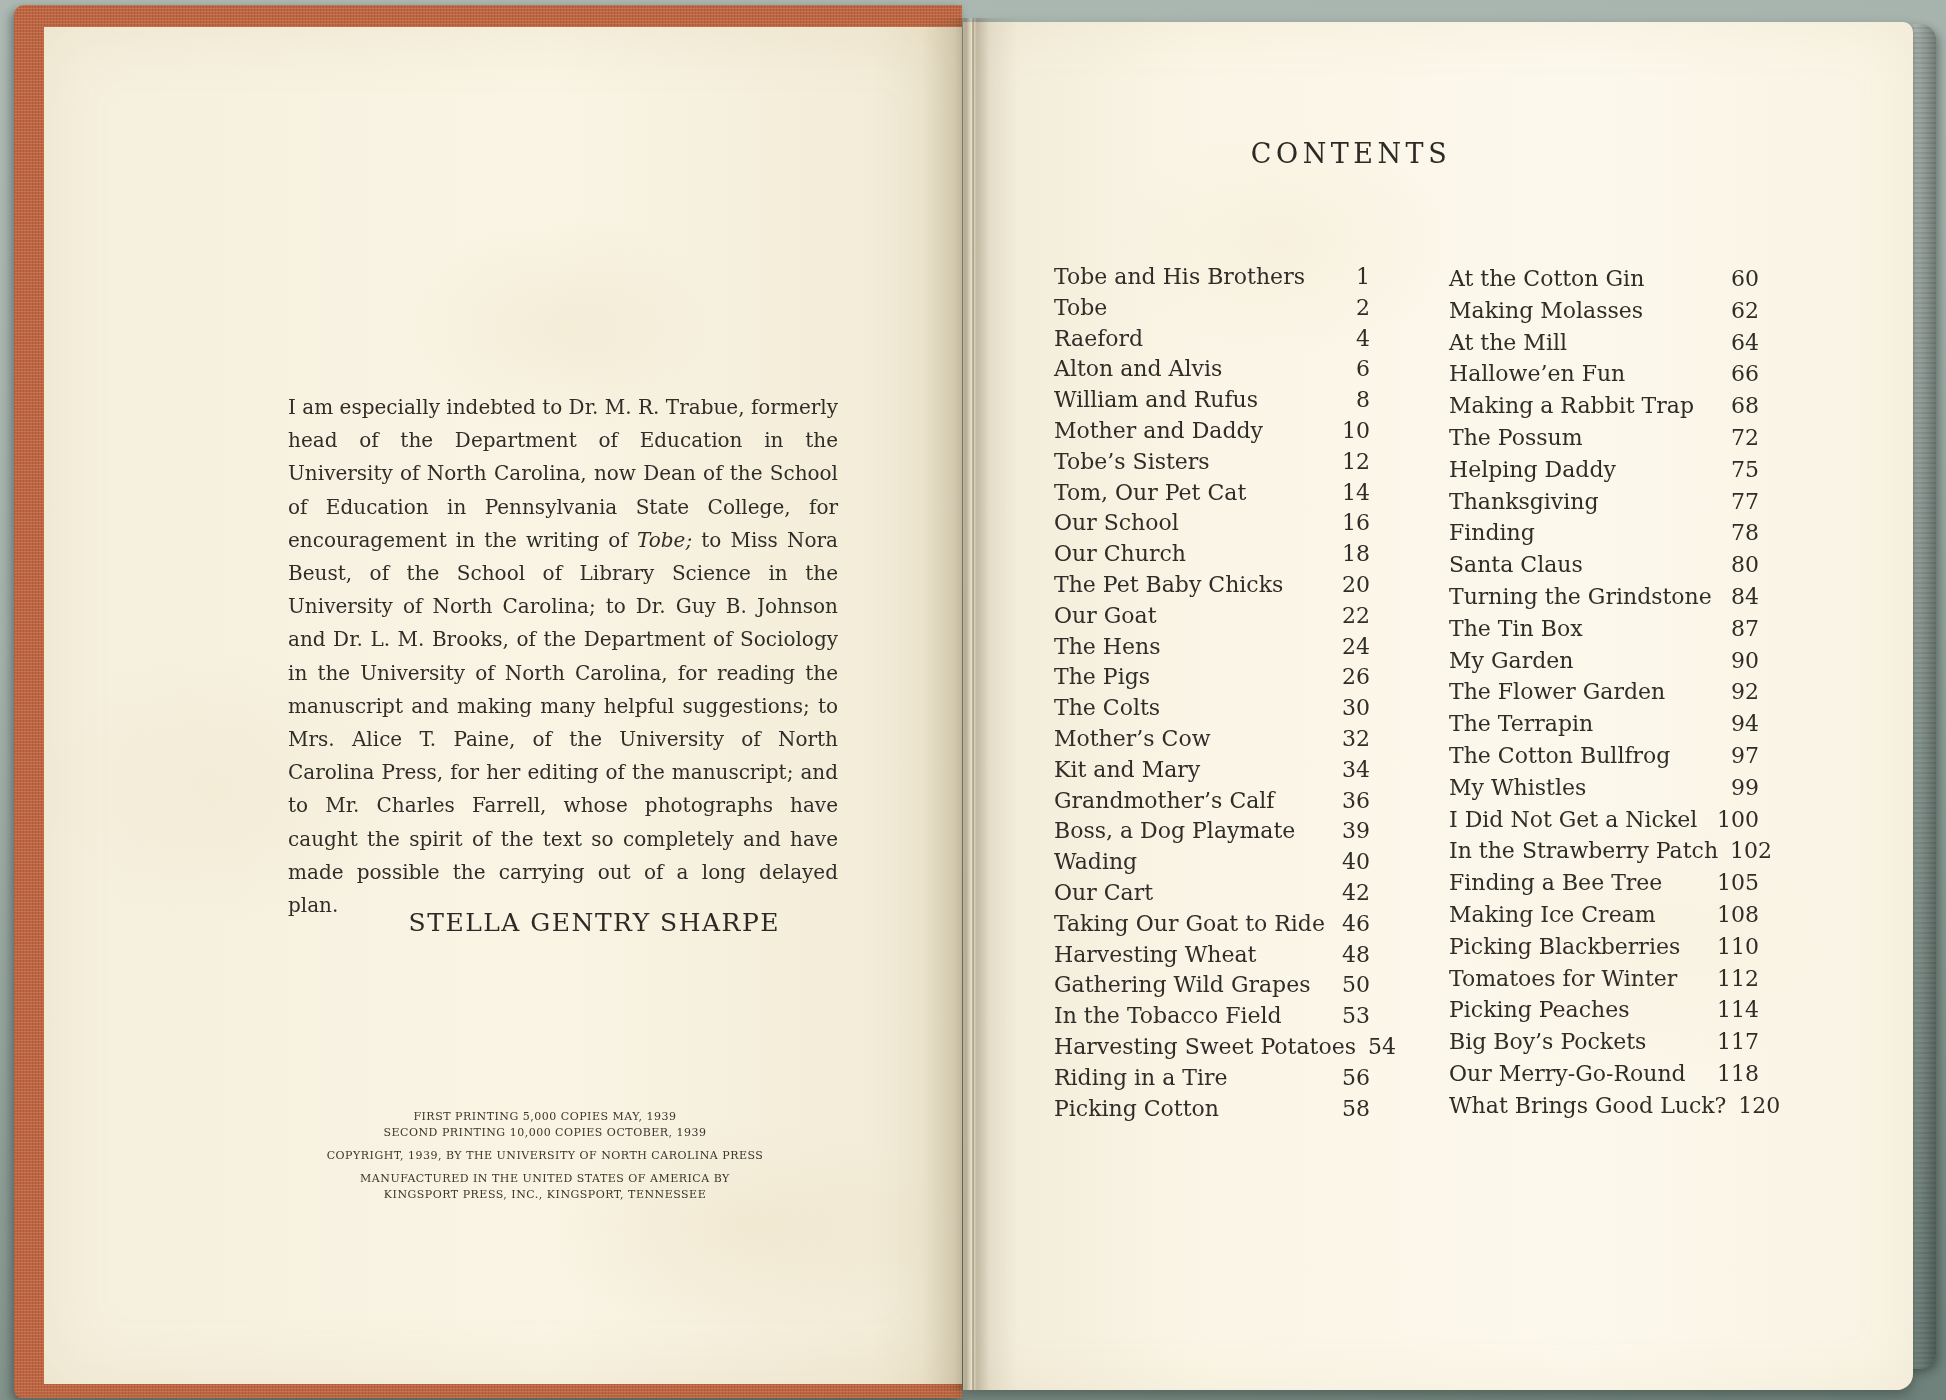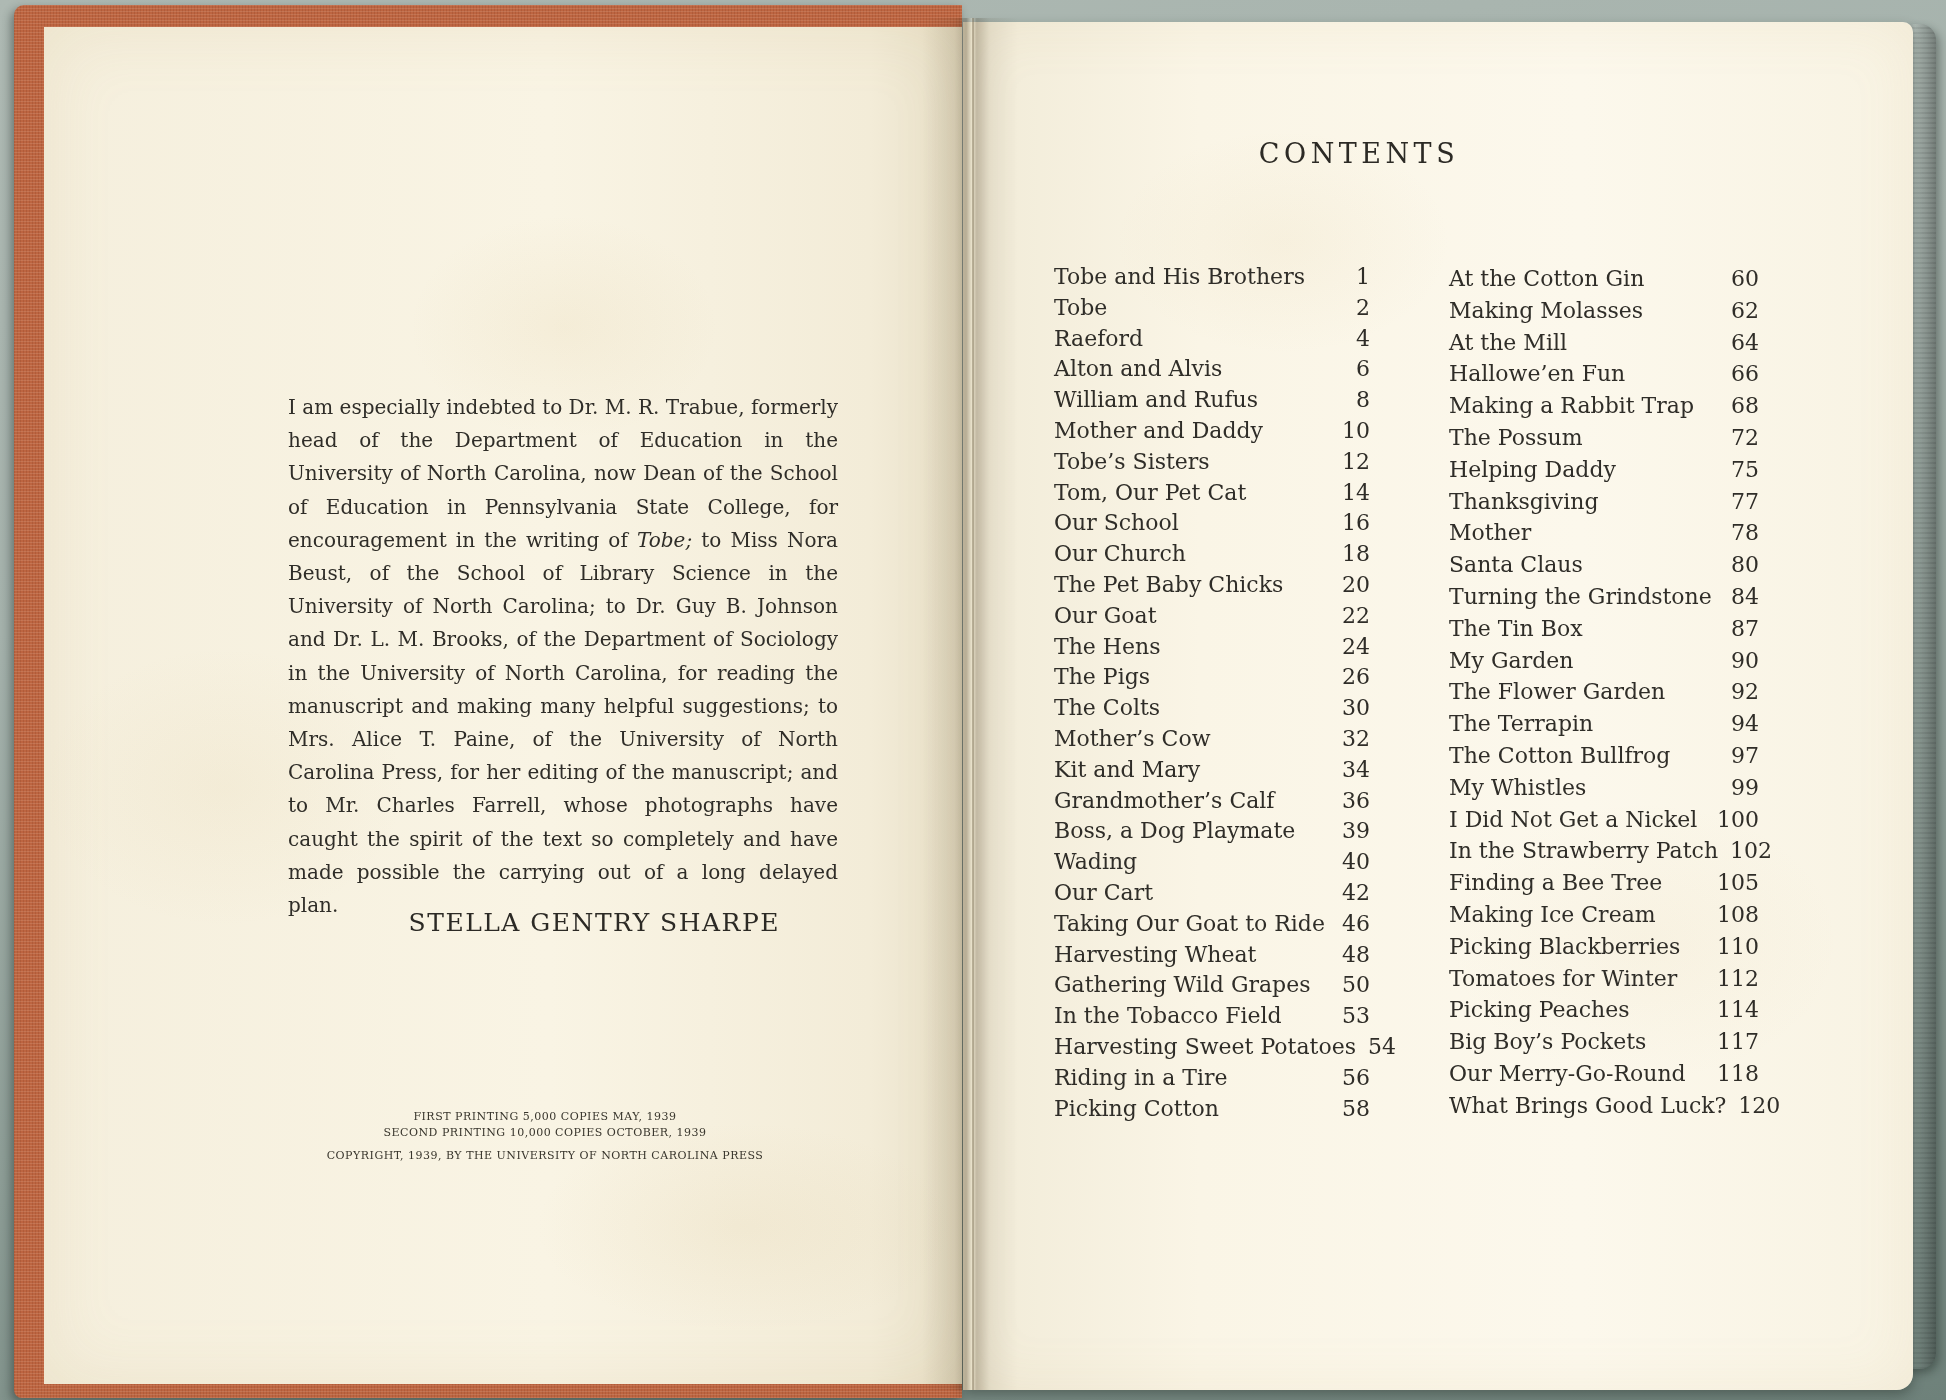--- a/index.html
+++ b/index.html
@@ -98,21 +98,21 @@
     position: absolute; left: 236px; top: 1082px; width: 530px;
     text-align: center;
     font-size: 11px; letter-spacing: .5px;
     color: #38352c;
   }
   .colophon-line { line-height: 16px; white-space: nowrap; }
   .colophon-group { margin-bottom: 7px; }
 
   
   .toc-heading {
-    position: absolute; left: 196px; top: 116px; width: 400px; margin: 0;
+    position: absolute; left: 188px; top: 116px; width: 400px; margin: 0;
     text-align: center;
     font-size: 27px; font-weight: normal; letter-spacing: 4.5px;
     color: #2c2a25;
   }
   .toc-col { position: absolute; }
   .toc-col-left  { left: 85px;  top: 240px; width: 322px; }
   .toc-col-right { left: 480px; top: 241px; width: 316px; }
   .toc-row {
     display: flex; justify-content: space-between; align-items: baseline;
     font-size: 22px;
@@ -312,21 +312,21 @@
           <span class="toc-title">Helping Daddy</span>
           <span class="toc-page">75</span>
         </div>
 
         <div class="toc-row">
           <span class="toc-title">Thanksgiving</span>
           <span class="toc-page">77</span>
         </div>
 
         <div class="toc-row">
-          <span class="toc-title">Mother</span>
+          <span class="toc-title">Finding</span>
           <span class="toc-page">78</span>
         </div>
 
         <div class="toc-row">
           <span class="toc-title">Santa Claus</span>
           <span class="toc-page">80</span>
         </div>
 
         <div class="toc-row">
           <span class="toc-title">Turning the Grindstone</span>
@@ -424,18 +424,24 @@
     <div class="colophon">
       <div class="colophon-group">
 
           <div class="colophon-line">FIRST PRINTING 5,000 COPIES MAY, 1939</div>
 
           <div class="colophon-line">SECOND PRINTING 10,000 COPIES OCTOBER, 1939</div>
         </div>
       <div class="colophon-group">
         <div class="colophon-line">COPYRIGHT, 1939, BY THE UNIVERSITY OF NORTH CAROLINA PRESS</div>
       </div>
+      <div class="colophon-group">
+
+          <div class="colophon-line">MANUFACTURED IN THE UNITED STATES OF AMERICA BY</div>
+
+          <div class="colophon-line">KINGSPORT PRESS, INC., KINGSPORT, TENNESSEE</div>
+        </div>
     </div>
   </div>
 
   <div class="gutter"></div>
 
 </div>
 
 </body></html>

